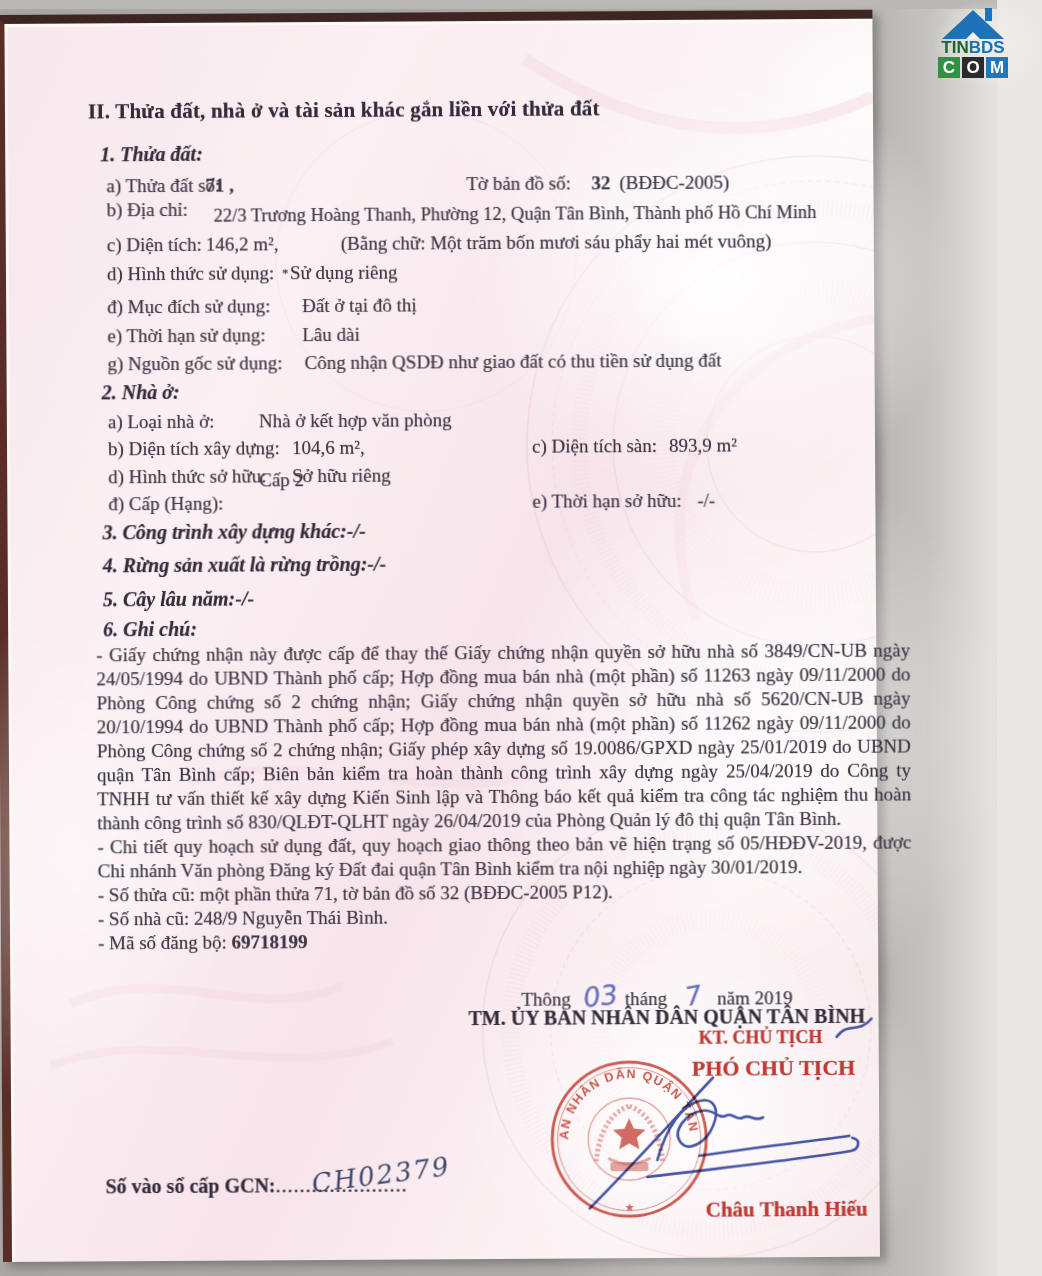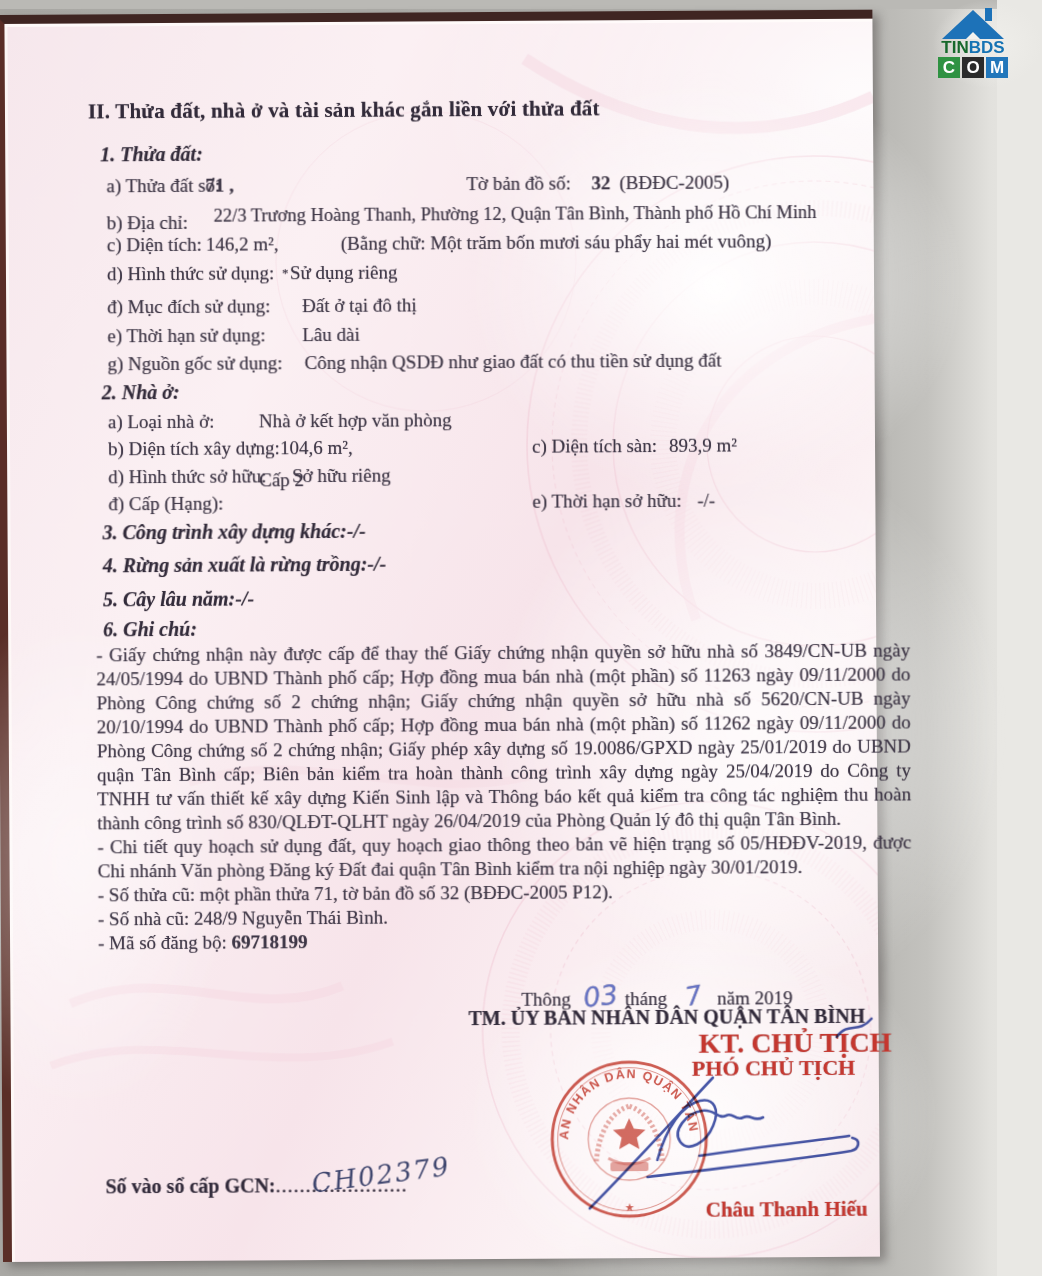--- a/index.html
+++ b/index.html
@@ -100,21 +100,21 @@
 
     <div class="txt head" style="left:83px;top:76px;">II. Thửa đất, nhà ở và tài sản khác gắn liền với thửa đất</div>
 
     <div class="txt sec" style="left:95px;top:120px;">1. Thửa đất:</div>
     <div class="txt" style="left:101px;top:152px;">a) Thửa đất số:</div>
     <div class="txt b" style="left:200px;top:152px;">71 ,</div>
     <div class="txt" style="left:461px;top:152px;">Tờ bản đồ số:</div>
     <div class="txt b" style="left:586px;top:152px;">32</div>
     <div class="txt" style="left:614px;top:152px;">(BĐĐC-2005)</div>
 
-    <div class="txt" style="left:101px;top:189px;text-align:center;">b) Địa chỉ:</div>
+    <div class="txt" style="left:101px;top:176px;text-align:center;">b) Địa chỉ:</div>
     <div class="txt" style="left:208px;top:183px;font-size:18.5px;">22/3 Trương Hoàng Thanh, Phường 12, Quận Tân Bình, Thành phố Hồ Chí Minh</div>
 
     <div class="txt" style="left:101px;top:211px;">c) Diện tích:</div>
     <div class="txt" style="left:200px;top:211px;">146,2 m²,</div>
     <div class="txt" style="left:335px;top:211px;">(Bằng chữ: Một trăm bốn mươi sáu phẩy hai mét vuông)</div>
 
     <div class="txt" style="left:101px;top:240px;">d) Hình thức sử dụng:</div>
     <div class="txt" style="left:276px;top:243px;font-size:13px;">*</div>
     <div class="txt" style="left:284px;top:240px;">Sử dụng riêng</div>
 
@@ -125,21 +125,21 @@
     <div class="txt" style="left:296px;top:302px;">Lâu dài</div>
 
     <div class="txt" style="left:101px;top:330px;">g) Nguồn gốc sử dụng:</div>
     <div class="txt" style="left:298px;top:330px;">Công nhận QSDĐ như giao đất có thu tiền sử dụng đất</div>
 
     <div class="txt sec" style="left:95px;top:358px;">2. Nhà ở:</div>
     <div class="txt" style="left:101px;top:388px;">a) Loại nhà ở:</div>
     <div class="txt" style="left:252px;top:388px;">Nhà ở kết hợp văn phòng</div>
 
     <div class="txt" style="left:101px;top:415px;">b) Diện tích xây dựng:</div>
-    <div class="txt" style="left:273px;top:415px;text-align:center;">104,6 m²,</div>
+    <div class="txt" style="left:285px;top:415px;text-align:center;">104,6 m²,</div>
     <div class="txt" style="left:525px;top:415px;">c) Diện tích sàn:</div>
     <div class="txt" style="left:662px;top:415px;">893,9 m²</div>
 
     <div class="txt" style="left:101px;top:443px;">d) Hình thức sở hữu:</div>
     <div class="txt" style="left:285px;top:443px;">Sở hữu riêng</div>
 
     <div class="txt" style="left:101px;top:470px;">đ) Cấp (Hạng):</div>
     <div class="txt" style="left:252px;top:447px;">Cấp 2</div>
     <div class="txt" style="left:525px;top:470px;">e) Thời hạn sở hữu:</div>
     <div class="txt" style="left:690px;top:470px;">-/-</div>
@@ -159,21 +159,21 @@
 
     <div class="txt" style="left:511px;top:960px;">
       <span>Thông</span>
       <span class="hand" style="font-size:27px;transform:rotate(-6deg);margin:0 2px 0 8px;">03</span>
       <span>tháng</span>
       <span class="hand" style="font-size:26px;transform:rotate(-10deg);margin:0 10px 0 14px;">7</span>
       <span>năm 2019</span>
     </div>
 
     <div class="txt b" style="left:458px;top:986px;font-size:20px;color:#332c3c;">TM. ỦY BAN NHÂN DÂN QUẬN TÂN BÌNH</div>
-    <div class="txt red" style="left:688px;top:1008px;font-size:28px;">KT. CHỦ TỊCH</div>
+    <div class="txt red" style="left:688px;top:1008px;font-size:18px;">KT. CHỦ TỊCH</div>
     <div class="txt red" style="left:681px;top:1036px;font-size:22px;">PHÓ CHỦ TỊCH</div>
 
     <svg class="stamp" style="left:527px;top:1028px;" width="182" height="182" viewBox="0 0 182 182">
       <g stroke="#c8493d" fill="none" opacity="0.88">
         <circle cx="91" cy="91" r="77" stroke-width="3"></circle>
         <circle cx="91" cy="91" r="71.5" stroke-width="1" opacity=".65"></circle>
         <circle cx="91" cy="91" r="41" stroke-width="1.3" opacity=".55"></circle>
       </g>
       <defs>
           <path id="stampArc" d="M 30,91 A 61,61 0 1 1 152,91"></path>

